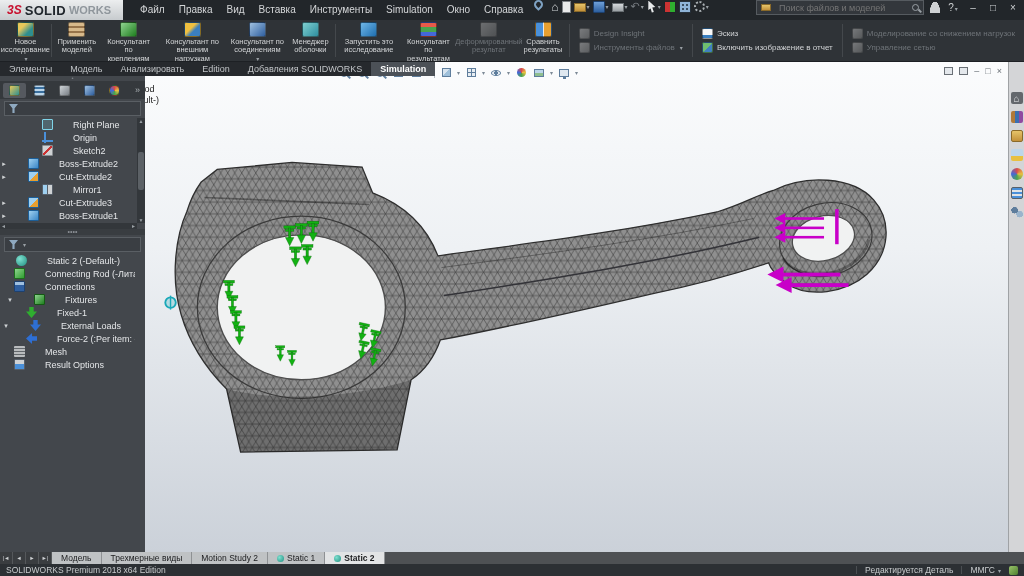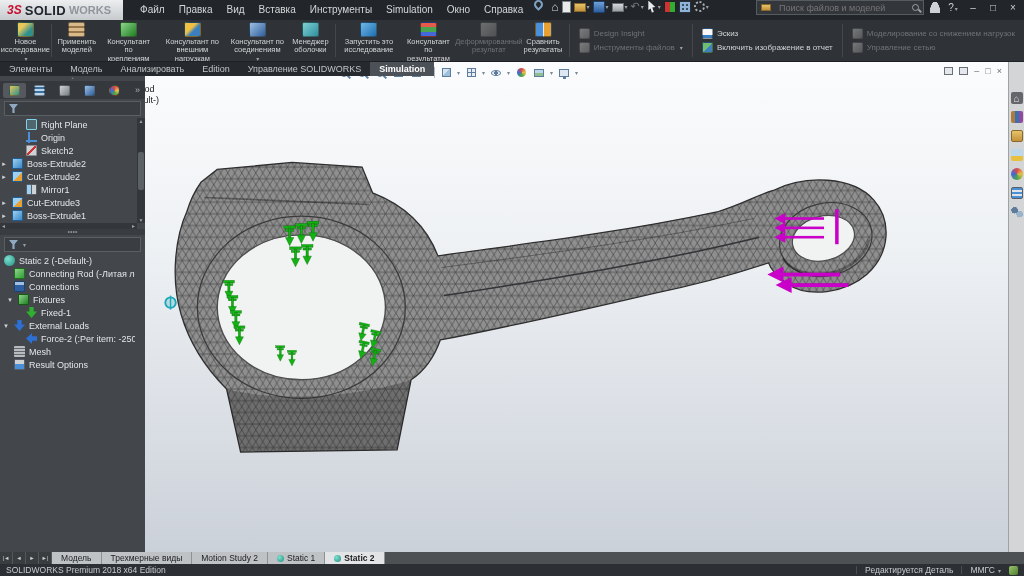--- a/index.html
+++ b/index.html
@@ -110,21 +110,21 @@
   .mti{width:11px;height:11px;border-radius:2px;border:1px solid rgba(0,0,0,.4)}
   .mti-sim{background:linear-gradient(135deg,#e8c85a,#2e8f8f)}
   .mti-tree{background:repeating-linear-gradient(0deg,#bcd6ea 0 2px,#3a6f9e 2px 4px)}
   .mti-config{background:linear-gradient(135deg,#cfd4d8,#7a8086)}
   .mti-dimx{background:linear-gradient(135deg,#9fc0e0,#2f5f9f)}
   .mti-disp{background:conic-gradient(#d84a4a,#e8c040,#49a34f,#4468d8,#d84a4a);border-radius:50%}
   .mchev{margin-left:auto;color:#aab0b4;font-size:9px;padding-right:2px}
   .filter{height:15px;display:flex;align-items:center;background:#3a3e43;margin:2px 4px;border:1px solid #5a5f64;padding:0 4px;gap:4px;flex:0 0 auto}
   .funnel{width:9px;height:9px;background:#8fa9c0;clip-path:polygon(0 0,100% 0,62% 48%,62% 100%,38% 100%,38% 48%)}
   .tree{position:relative;font-size:9px;color:#e4e6e8;flex:0 0 auto}
-  .trow{display:flex;align-items:center;height:13px;gap:4px;white-space:nowrap;overflow:hidden;padding-right:10px}
+  .trow{display:flex;align-items:center;height:13px;gap:20px;white-space:nowrap;overflow:hidden;padding-right:10px}
   .exp{width:8px;flex:0 0 auto;color:#cfd2d4;font-size:7px;text-align:center}
   .exp.none::before{content:""}
   .exp.closed::before{content:"▸"}
   .exp.open::before{content:"▾"}
   .tic{width:11px;height:11px;flex:0 0 auto;border-radius:1px}
   .tlabel{overflow:hidden;text-overflow:clip}
   .ind1{padding-left:14px}.ind2{padding-left:26px}
   .ic-plane{border:1px solid #7fd4e8;background:rgba(127,212,232,.22)}
   .ic-origin{background:linear-gradient(#4a90d9,#4a90d9) 2px 100%/2px 100% no-repeat,linear-gradient(#4a90d9,#4a90d9) 100% 8px/100% 2px no-repeat}
   .ic-sketch{background:linear-gradient(135deg,transparent 44%,#cc3333 44% 56%,transparent 56%),#cfd2d4;border:1px solid #8a8f93}
@@ -310,21 +310,21 @@
       <span class="srlabel">Управление сетью</span>
     </div>
   </div>
 </div>
 
 <div id="tabstrip">
   <span class="ctab">Элементы</span>
   <span class="ctab">Модель</span>
   <span class="ctab">Анализировать</span>
   <span class="ctab">Edition</span>
-  <span class="ctab">Управление SOLIDWORKS</span>
+  <span class="ctab">Добавления SOLIDWORKS</span>
   <span class="ctab active">Simulation</span>
 </div>
 
 <div id="viewport">
 
   <svg id="modelsvg" viewBox="0 0 863 490" xmlns="http://www.w3.org/2000/svg">
     <defs>
       <pattern id="meshp" width="12" height="10" patternUnits="userSpaceOnUse">
         <rect width="12" height="10" fill="#8f8f8f"></rect>
         <path d="M0 10 L6 0 L12 10 M0 0 L6 10 L12 0 M0 0 H12 M0 10 H12" stroke="#414141" stroke-width="0.55" fill="none"></path>
@@ -559,21 +559,21 @@
         </div>
     </div>
 
     <div class="splitter">••••</div>
 
     <div class="filter dd">
       <span class="funnel"></span>
     </div>
 
     <div class="tree">
-      <div class="trow" style="padding-left:4px">
+      <div class="trow" style="padding-left:16px">
         <span class="tic ic-static"></span>
         <span class="tlabel">Static 2 (-Default-)</span>
       </div>
       <div class="trow ind1">
         <span class="tic ic-part"></span>
         <span class="tlabel">Connecting Rod (-Литая легирован</span>
       </div>
       <div class="trow ind1">
         <span class="tic ic-conn"></span>
         <span class="tlabel">Connections</span>

